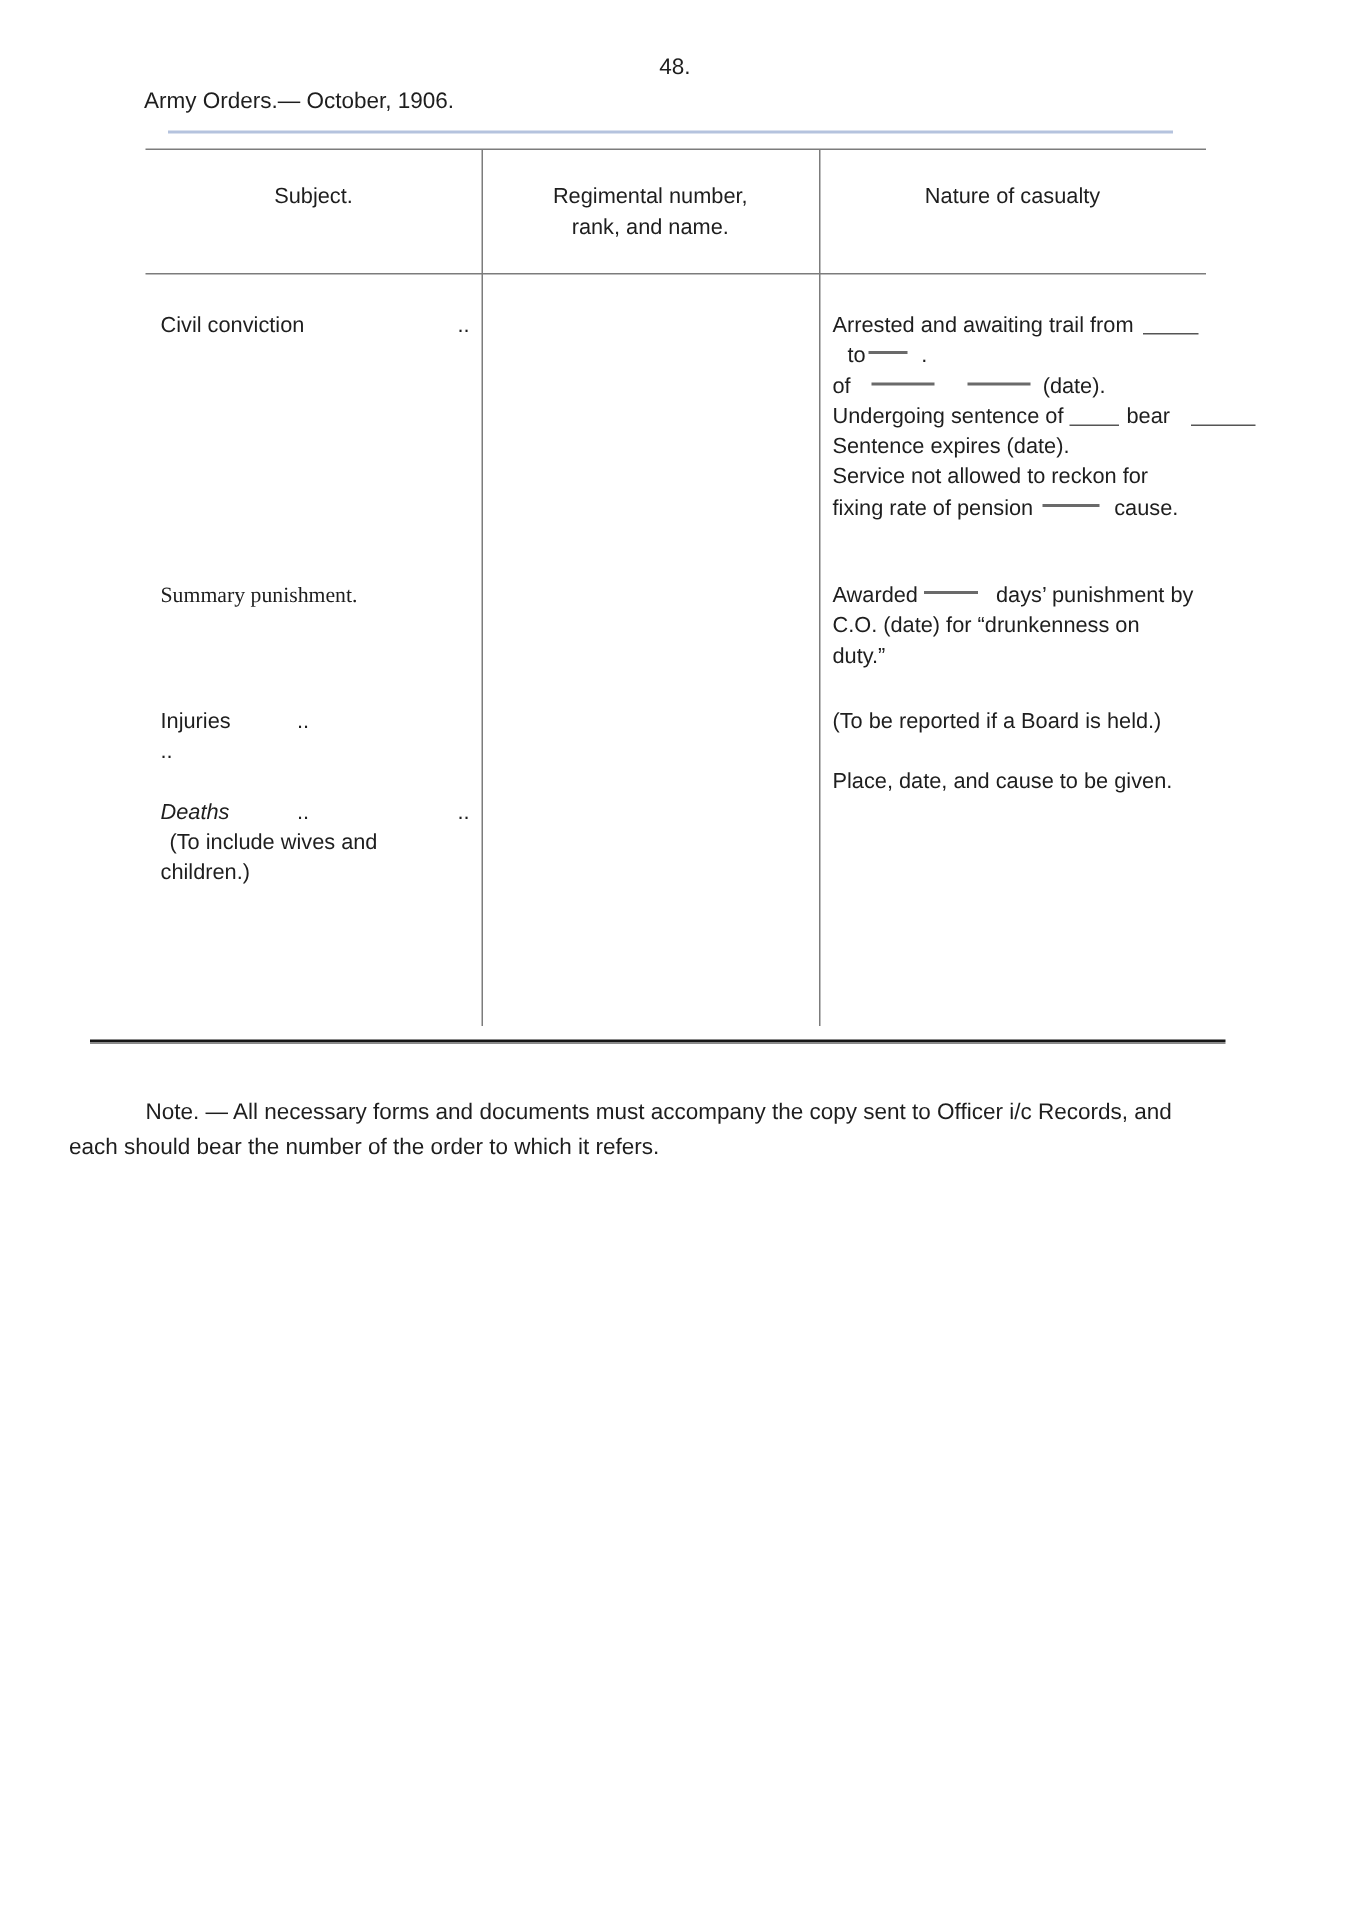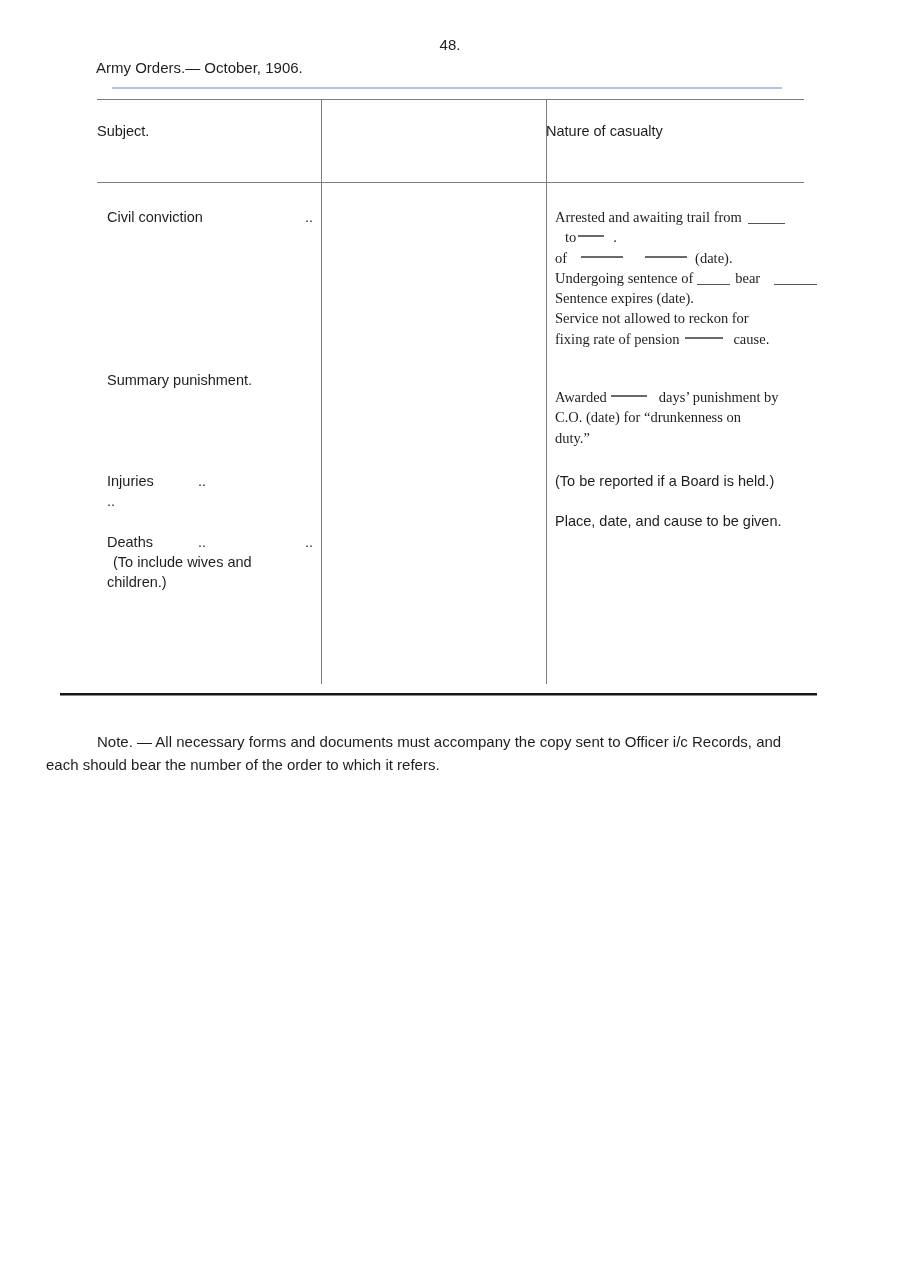--- a/index.html
+++ b/index.html
@@ -9,26 +9,26 @@
   }
   .abs{position:absolute;white-space:nowrap;}
   .page-number{left:0;right:0;top:36px;text-align:center;font-size:15px;}
   .doc-title{left:96px;top:59px;font-size:15px;}
   .blue-rule{left:112px;top:87px;width:670px;height:2px;background:#b5c3de;}
   
   .tbl{left:97px;top:99px;width:707px;height:584px;border-top:1px solid #7c7c7c;font-size:14.5px;}
   .hsep{position:absolute;left:0;width:707px;top:82px;height:1px;background:#7c7c7c;}
   .vline{position:absolute;top:0;height:584px;width:1px;background:#7c7c7c;}
   .v1{left:224px;} .v2{left:449px;}
-  .hcell{position:absolute;top:21px;line-height:21px;}
+  .hcell{position:absolute;top:21px;text-align:center;line-height:21px;}
   .h1{left:0;width:224px;} .h2{left:224px;width:225px;} .h3{left:449px;width:258px;}
   .lbl{position:absolute;line-height:20.3px;}
   .dot2{position:absolute;line-height:20.3px;}
   .grp{position:absolute;left:458px;line-height:20.3px;}
-  .grp div{white-space:nowrap;font-family:Liberation Serif, serif;}
+  .grp div{white-space:nowrap;}
   .blank{display:inline-block;height:0;border-bottom:2px solid #6a6a6a;}
   .dash{vertical-align:5px;}
   .under{border-bottom:1.5px solid #555;vertical-align:-2px;}
   .thick-rule{left:60px;top:693px;width:757px;height:3px;
     background:linear-gradient(#161616 0 66%,#8a8a8a 66% 100%);}
   .note-line{font-size:15px;line-height:22px;}
   .n1{left:97px;top:731px;} .n2{left:46px;top:754px;}
 </style>
 </head>
 <body>
@@ -38,32 +38,36 @@
   <div class="abs page-number">48.</div>
   <div class="abs doc-title">Army Orders.— October, 1906.</div>
   <div class="abs blue-rule"></div>
 
   <div class="abs tbl">
     <div class="hsep"></div>
     <div class="vline v1"></div>
     <div class="vline v2"></div>
 
     <div class="hcell h1">Subject.</div>
+    <div class="hcell h2">
+      <div>Regimental number,</div>
+      <div>rank, and name.</div>
+    </div>
     <div class="hcell h3">Nature of casualty</div>
 
     <div class="lbl" style="left:10px;top:107px;">Civil conviction</div>
     <div class="dot2" style="left:208px;top:107px;">..</div>
 
-    <div class="lbl" style="left:10px;top:270px;">Summary punishment.</div>
+    <div class="lbl" style="left:10px;top:287px;font-family:Liberation Serif, serif;">Summary punishment.</div>
 
     <div class="lbl" style="left:10px;top:371px;">Injuries</div>
     <div class="dot2" style="left:101px;top:371px;">..</div>
     <div class="dot2" style="left:10px;top:391px;">..</div>
 
-    <div class="lbl" style="left:10px;top:432px;">Deaths</div>
+    <div class="lbl" style="left:10px;top:432px;font-style:italic;">Deaths</div>
     <div class="dot2" style="left:101px;top:432px;">..</div>
     <div class="dot2" style="left:208px;top:432px;">..</div>
     <div class="lbl" style="left:16px;top:452px;">(To include wives and</div>
     <div class="lbl" style="left:10px;top:472px;">children.)</div>
 
     <div class="grp" style="top:107px;">
       <div><span>Arrested and awaiting trail from</span><span class="blank under" style="width:37px;margin-left:6px;"></span></div>
       <div><span style="margin-left:10px;">to</span><span class="blank dash" style="width:26px;margin-left:2px;"></span><span style="margin-left:9px;">.</span></div>
       <div><span>of</span><span class="blank dash" style="width:42px;margin-left:14px;"></span><span class="blank dash" style="width:42px;margin-left:22px;"></span><span style="margin-left:8px;">(date).</span></div>
       <div><span>Undergoing sentence of</span><span class="blank under" style="width:33px;margin-left:4px;"></span><span style="margin-left:5px;">bear</span><span class="blank under" style="width:43px;margin-left:14px;"></span></div>

